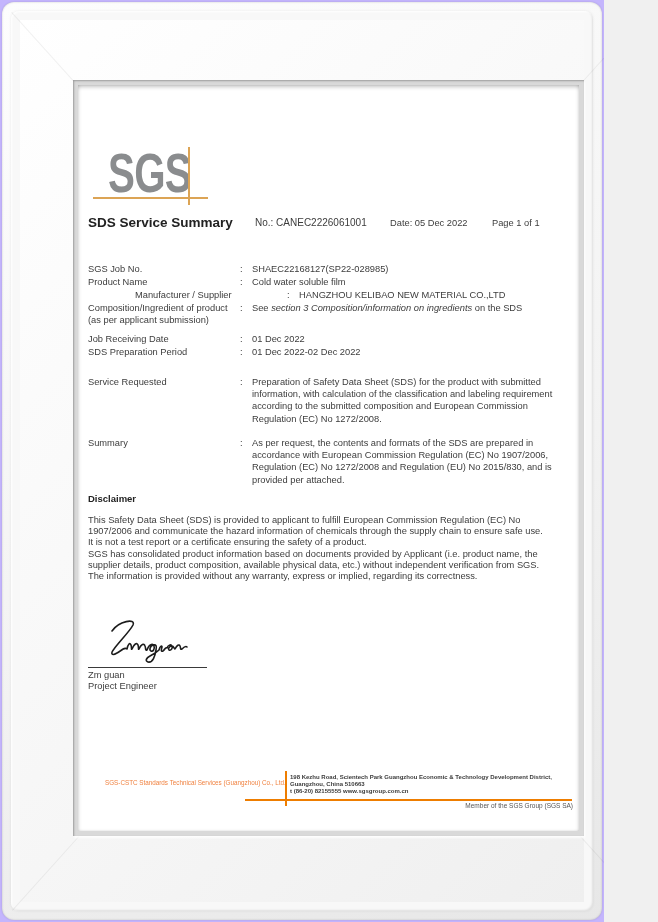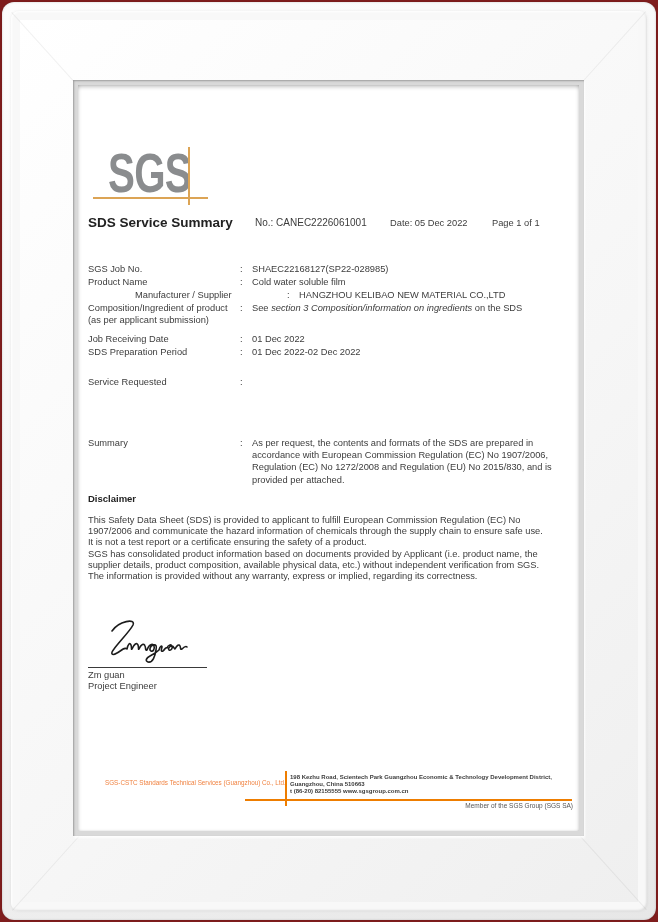--- a/index.html
+++ b/index.html
@@ -1,17 +1,17 @@
 <!DOCTYPE html>
 <html><head>
 <meta charset="utf-8">
 <style>
   * { margin:0; padding:0; box-sizing:border-box; }
   html,body { width:658px; height:922px; background:#f0f0f0; font-family:"Liberation Sans","DejaVu Sans",sans-serif; }
-  .scene { position:relative; width:658px; height:922px; overflow:hidden; background:#7f1d1d; }
+  .scene { position:relative; width:604px; height:922px; overflow:hidden; background:#c4b5fd; }
 
   
   .frame-outer { position:absolute; inset:2px; border-radius:12px;
     background:linear-gradient(155deg,#fdfdfd 0%,#f3f3f3 55%,#e7e7e7 100%);
     box-shadow:inset 0 0 2px rgba(0,0,0,.22), 0 0 2px rgba(0,0,0,.15); }
   .frame-mid { position:absolute; inset:11px; border-radius:8px; background:#f8f8f8;
     box-shadow:inset 1px 1px 2px rgba(255,255,255,.95), inset -1px -1px 2px rgba(0,0,0,.10), 0 0 3px rgba(0,0,0,.07); }
   .frame-face { position:absolute; inset:20px; background:linear-gradient(135deg,#ffffff 0%,#f6f6f6 60%,#efefef 100%); }
   .miter { position:absolute; width:100px; height:1px; background:rgba(0,0,0,.055); transform-origin:0 0; }
   .miter.tl { left:12px; top:12px;  transform:rotate(48deg); }
@@ -123,20 +123,24 @@
       <div class="val">01 Dec 2022</div>
     </div>
     <div class="row" style="top:261px;">
       <div class="lbl">SDS Preparation Period</div>
       <div class="colon">:</div>
       <div class="val">01 Dec 2022-02 Dec 2022</div>
     </div>
     <div class="row" style="top:291px;">
       <div class="lbl">Service Requested</div>
       <div class="colon">:</div>
+      <div class="val">Preparation of Safety Data Sheet (SDS) for the product with submitted
+information, with calculation of the classification and labeling requirement
+according to the submitted composition and European Commission
+Regulation (EC) No 1272/2008.</div>
     </div>
     <div class="row" style="top:352px;">
       <div class="lbl">Summary</div>
       <div class="colon">:</div>
       <div class="val">As per request, the contents and formats of the SDS are prepared in
 accordance with European Commission Regulation (EC) No 1907/2006,
 Regulation (EC) No 1272/2008 and Regulation (EU) No 2015/830, and is
 provided per attached.</div>
     </div>
 

